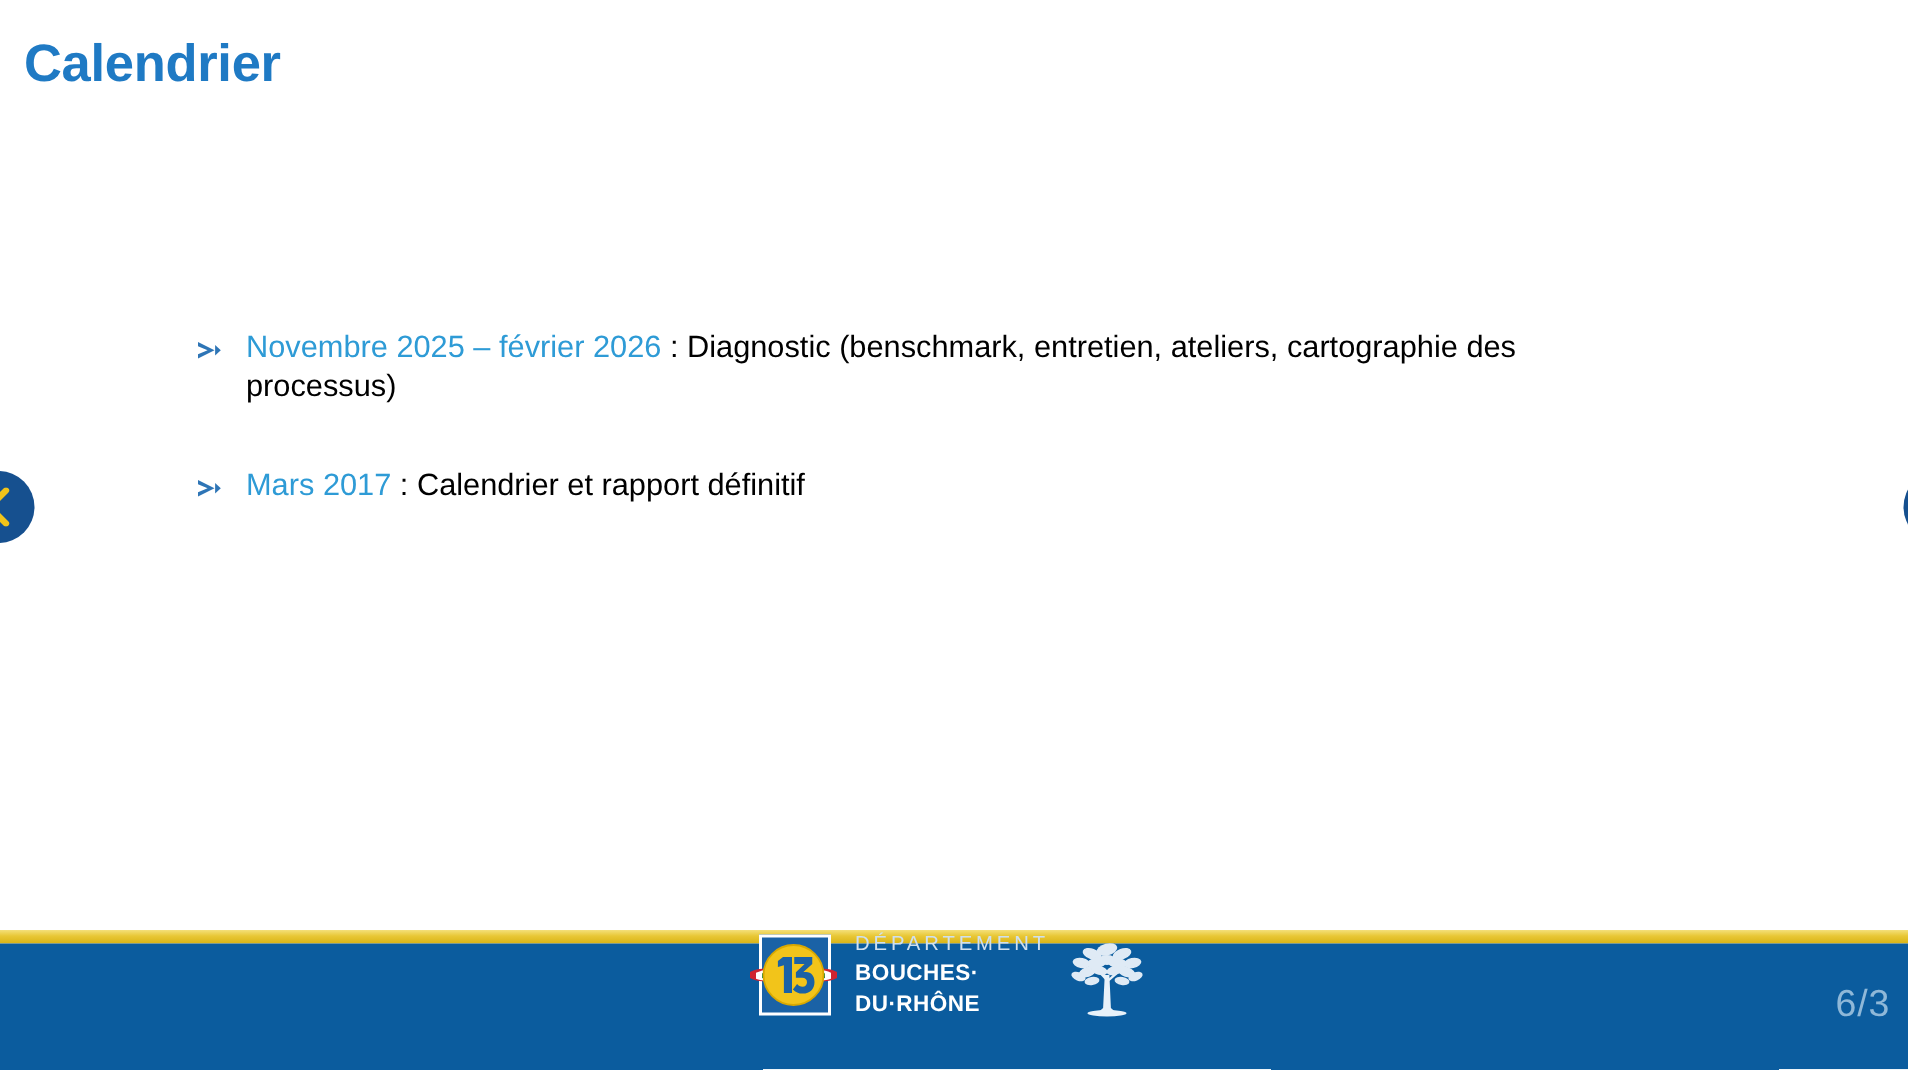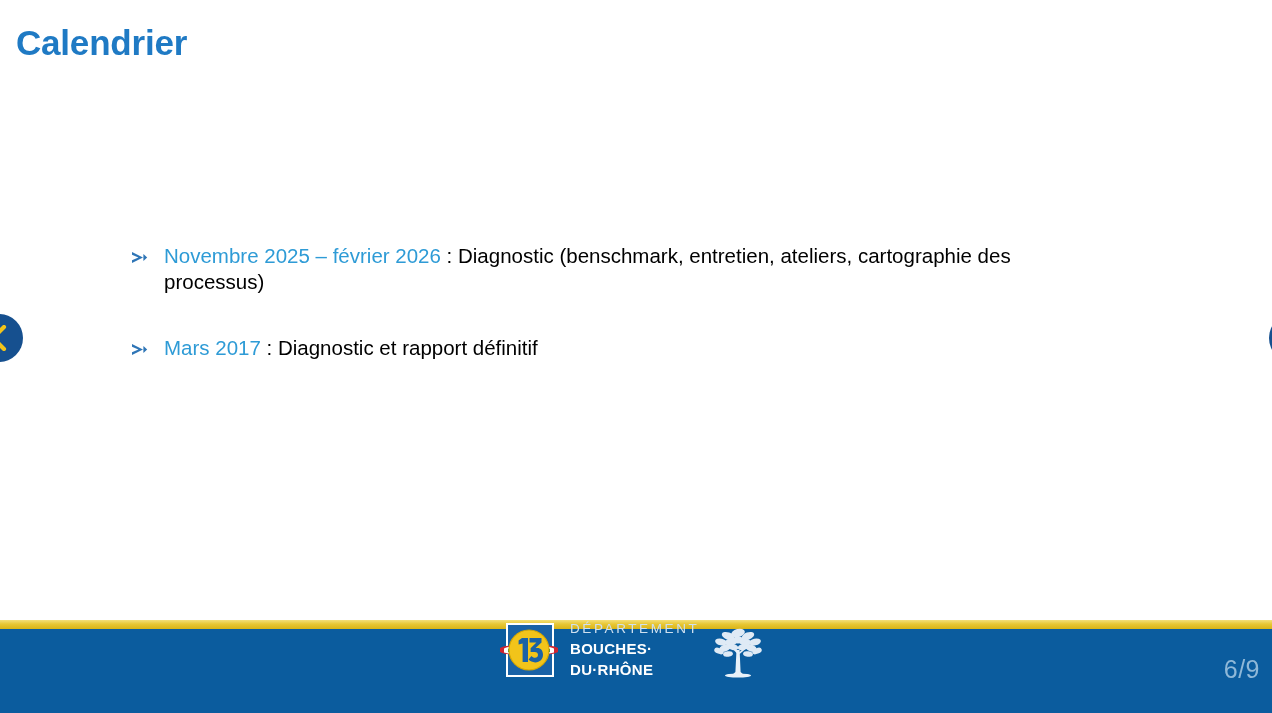--- a/index.html
+++ b/index.html
@@ -45,21 +45,20 @@
   .body-block {
     position: absolute;
     left: 131px;
     top: 219px;
     width: 960px;
   }
   .bullet-row {
     display: flex;
     align-items: flex-start;
     margin-bottom: 40px;
-    margin-top: 24px;
   }
   .bullet-row:last-child { margin-bottom: 0; }
   .bullet-marker {
     flex: 0 0 auto;
     width: 33px;
     color: #2e75b6;
     font-size: 17px;
     line-height: 26px;
     padding-top: 1px;
   }
@@ -195,21 +194,21 @@
       </div>
 
       <div class="bullet-row">
         <span class="bullet-marker">
           <svg width="17" height="13" viewBox="0 0 17 13" aria-hidden="true">
             <path d="M1 1 L12 6.5 L1 12 L1 9.2 L7.4 6.5 L1 3.8 Z" fill="#2e75b6"></path>
             <path d="M12.4 3 L16.2 6.5 L12.4 10 L12.4 3 Z" fill="#2e75b6"></path>
           </svg>
         </span>
         <span class="bullet-text">
-          <span class="accent">Mars 2017</span><span class="rest"> : Diagnostic et rapport définitif</span>
+          <span class="accent">Mars 2017</span><span class="rest"> : Calendrier et rapport définitif</span>
         </span>
       </div>
 
     </div>
 
     <div class="gold-rule"></div>
 
     <div class="footer-band"></div>
 
     <div class="logo-lockup">
@@ -266,21 +265,21 @@
             <ellipse cx="12" cy="31" rx="5" ry="2.8" transform="rotate(22 12 31)"></ellipse>
             <ellipse cx="50" cy="31" rx="5" ry="2.8" transform="rotate(-22 50 31)"></ellipse>
             <ellipse cx="21" cy="34" rx="5" ry="2.7" transform="rotate(-10 21 34)"></ellipse>
             <ellipse cx="41" cy="34" rx="5" ry="2.7" transform="rotate(10 41 34)"></ellipse>
           </g>
         </svg>
       </span>
 
     </div>
 
-    <div class="page-indicator">6/9</div>
+    <div class="page-indicator">6/3</div>
 
     <div class="nav-arrow prev">
       <span>
         <svg width="22" height="26" viewBox="0 0 22 26" aria-hidden="true">
           <path d="M16 2 L5 13 L16 24" fill="none" stroke="#f2c41a" stroke-width="4.2" stroke-linecap="round" stroke-linejoin="round"></path>
         </svg>
       </span>
     </div>
 
     <div class="nav-arrow next">

